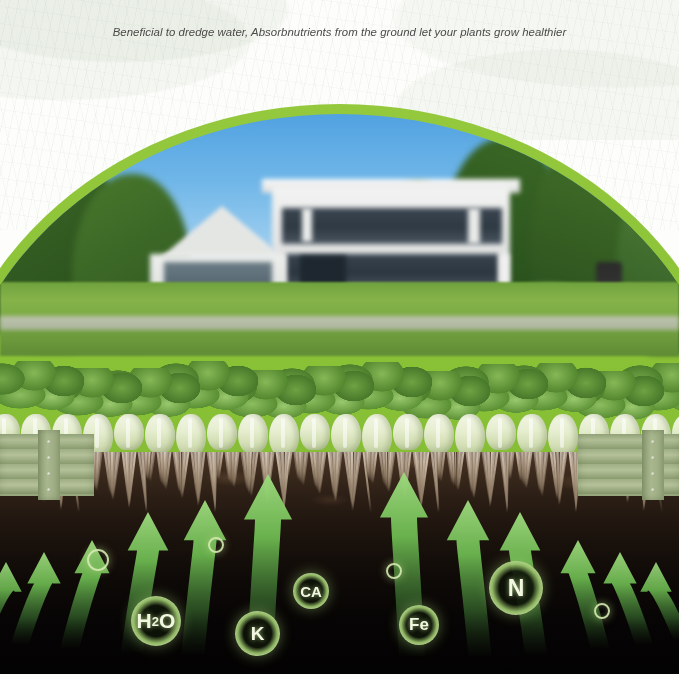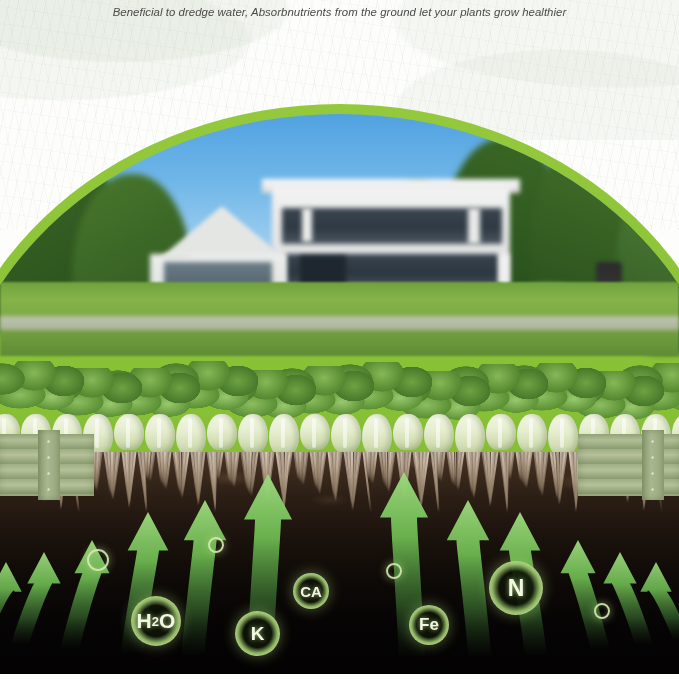--- a/index.html
+++ b/index.html
@@ -43,21 +43,21 @@
     font-weight: 800;
     letter-spacing: -0.4px;
     color: #6fb43e;
     margin-top: 23px;
     line-height: 1.1;
   }
   .subtitle {
     font-size: 11.4px;
     font-style: italic;
     color: #4a4a48;
-    margin-top: 6px;
+    margin-top: 26px;
     letter-spacing: 0.05px;
   }
 
   
   .scene-wrap {
     position: absolute; left: 0; top: 104px; width: 679px; height: 575px;
     overflow: hidden;
   }
   
   .arc-stroke {
@@ -712,21 +712,21 @@
         <span>H</span>
         <span class="sub">2</span>
         <span>O</span>
       </div>
       <div class="bub filled" style="left: 235px; top: 611px; width: 45px; height: 45px; font-size: 19px;">
         <span>K</span>
       </div>
       <div class="bub filled" style="left: 293px; top: 573px; width: 36px; height: 36px; font-size: 15px;">
         <span>CA</span>
       </div>
-      <div class="bub filled" style="left: 399px; top: 605px; width: 40px; height: 40px; font-size: 17px; margin-left: 10px;">
+      <div class="bub filled" style="left: 399px; top: 605px; width: 40px; height: 40px; font-size: 17px;">
         <span>Fe</span>
       </div>
       <div class="bub filled" style="left: 489px; top: 561px; width: 54px; height: 54px; font-size: 23px;">
         <span>N</span>
       </div>
     </div>
 
 </div>
 
 </body></html>

